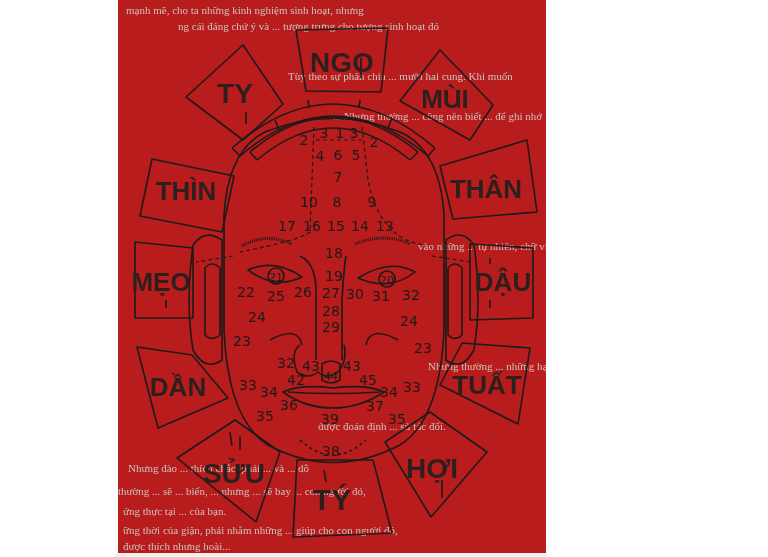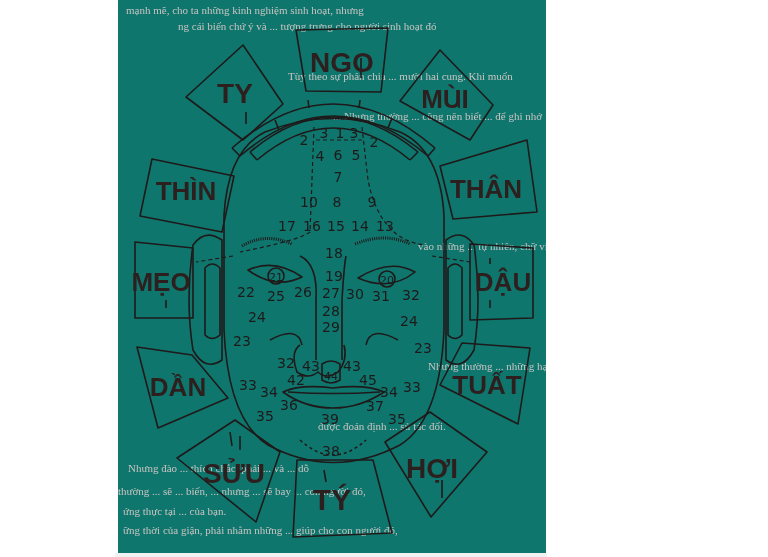--- a/index.html
+++ b/index.html
@@ -1,39 +1,40 @@
 <!DOCTYPE html>
 <html><head>
   <meta charset="utf-8">
   <style>
     html, body { margin: 0; padding: 0; }
     body { width: 768px; height: 557px; background: #ffffff; position: relative; overflow: hidden; font-family: "Liberation Sans", sans-serif; }
-    .page { position: absolute; left: 118px; top: 0; width: 428px; height: 553px; background: #0f766e; overflow: hidden; }
+    .page { position: absolute; left: 118px; top: 0; width: 428px; height: 553px; background: #b91c1c; overflow: hidden; }
     .bottom-strip { position: absolute; left: 115px; top: 553px; width: 432px; height: 4px; background: #f1f1f1; }
     .bgtext { position: absolute; left: 0; width: 428px; font-family: "Liberation Serif", serif; font-size: 11px; color: #c9c4c1; white-space: nowrap; overflow: hidden; }
     svg { position: absolute; left: 0; top: 0; }
     .zodiac { font-family: "Liberation Sans", sans-serif; font-weight: bold; fill: #2e1f1f; }
     .num { font-family: "DejaVu Sans", sans-serif; font-size: 14px; fill: #1e1a1a; }
   </style>
 </head>
 <body>
 
 <div class="page">
 
   <div class="bgtext" style="top:4px;left:8px;">mạnh mẽ, cho ta những kinh nghiệm sinh hoạt, nhưng</div>
-  <div class="bgtext" style="top:20px;left:60px;">ng cái biến chứ ý và ... tượng trưng cho người sinh hoạt đó</div>
+  <div class="bgtext" style="top:20px;left:60px;">ng cái đáng chứ ý và ... tượng trưng cho tượng sinh hoạt đó</div>
   <div class="bgtext" style="top:70px;left:170px;">Tùy theo sự phân chia ... mười hai cung. Khi muốn</div>
   <div class="bgtext" style="top:110px;left:215px;">... Nhưng thường ... cũng nên biết ... để ghi nhớ</div>
   <div class="bgtext" style="top:240px;left:300px;">vào những ... tự nhiên, chữ viết hướng dẫn</div>
   <div class="bgtext" style="top:360px;left:310px;">Nhưng thường ... những hạng người ... vững chãi</div>
   <div class="bgtext" style="top:420px;left:200px;">được đoán định ... sử tác đối.</div>
   <div class="bgtext" style="top:462px;left:10px;">Nhưng đào ... thích chắc, phải ... và ... dỗ</div>
   <div class="bgtext" style="top:485px;left:0px;">thường ... sẽ ... biến, ... nhưng ... sẽ bay ... con người đó,</div>
   <div class="bgtext" style="top:524px;left:5px;">ững thời của giận, phải nhằm những ... giúp cho con người đó,</div>
   <div class="bgtext" style="top:505px;left:5px;">ứng thực tại ... của bạn.</div>
+  <div class="bgtext" style="top:540px;left:5px;">được thích nhưng hoài...</div>
 
   <svg width="428" height="553" viewBox="118 0 428 553">
     <g fill="none" stroke="#1e1a1a" stroke-width="1.6" stroke-linejoin="round">
 
       <path d="M296 30 L388 28 L381 92 L306 91 Z"></path>
       <path d="M186 97 L243 45 L283 104 L243 140 Z"></path>
       <path d="M400 101 L440 50 L493 105 L470 140 Z"></path>
       <path d="M152 159 L234 176 L222 232 L140 216 Z"></path>
       <path d="M440 166 L527 140 L537 212 L453 219 Z"></path>
       <path d="M135 242 L193 248 L193 318 L135 318 Z"></path>

